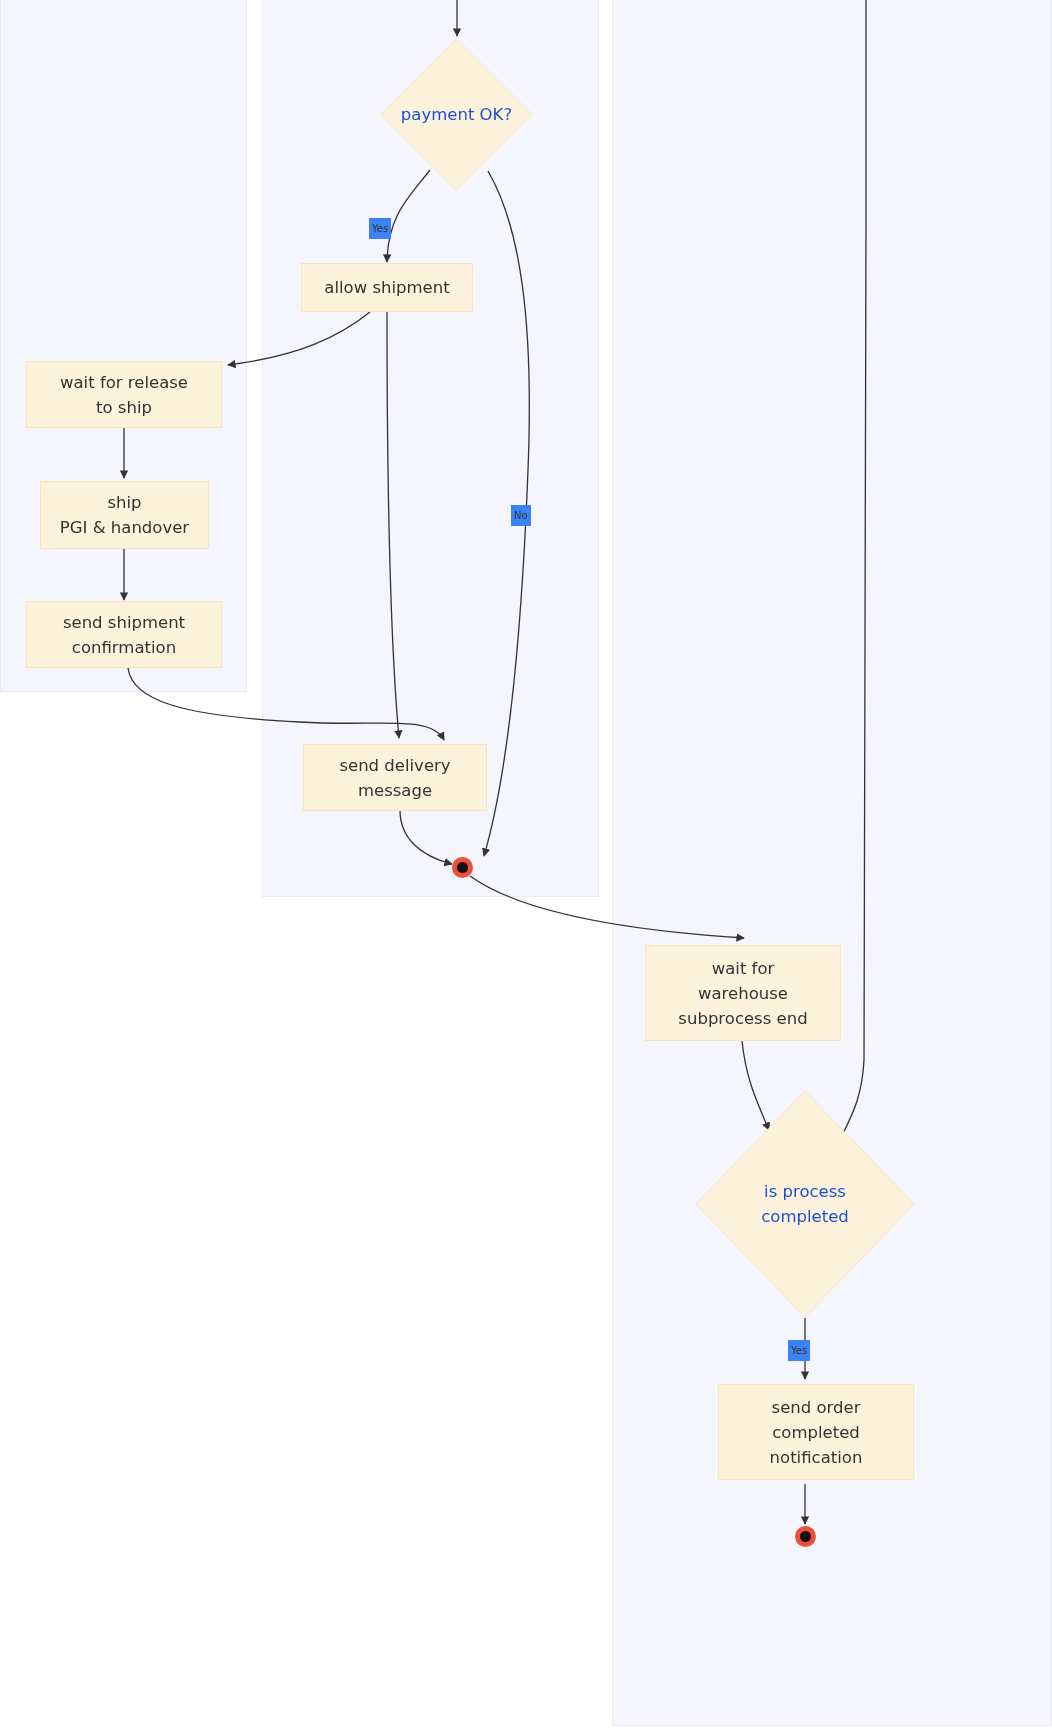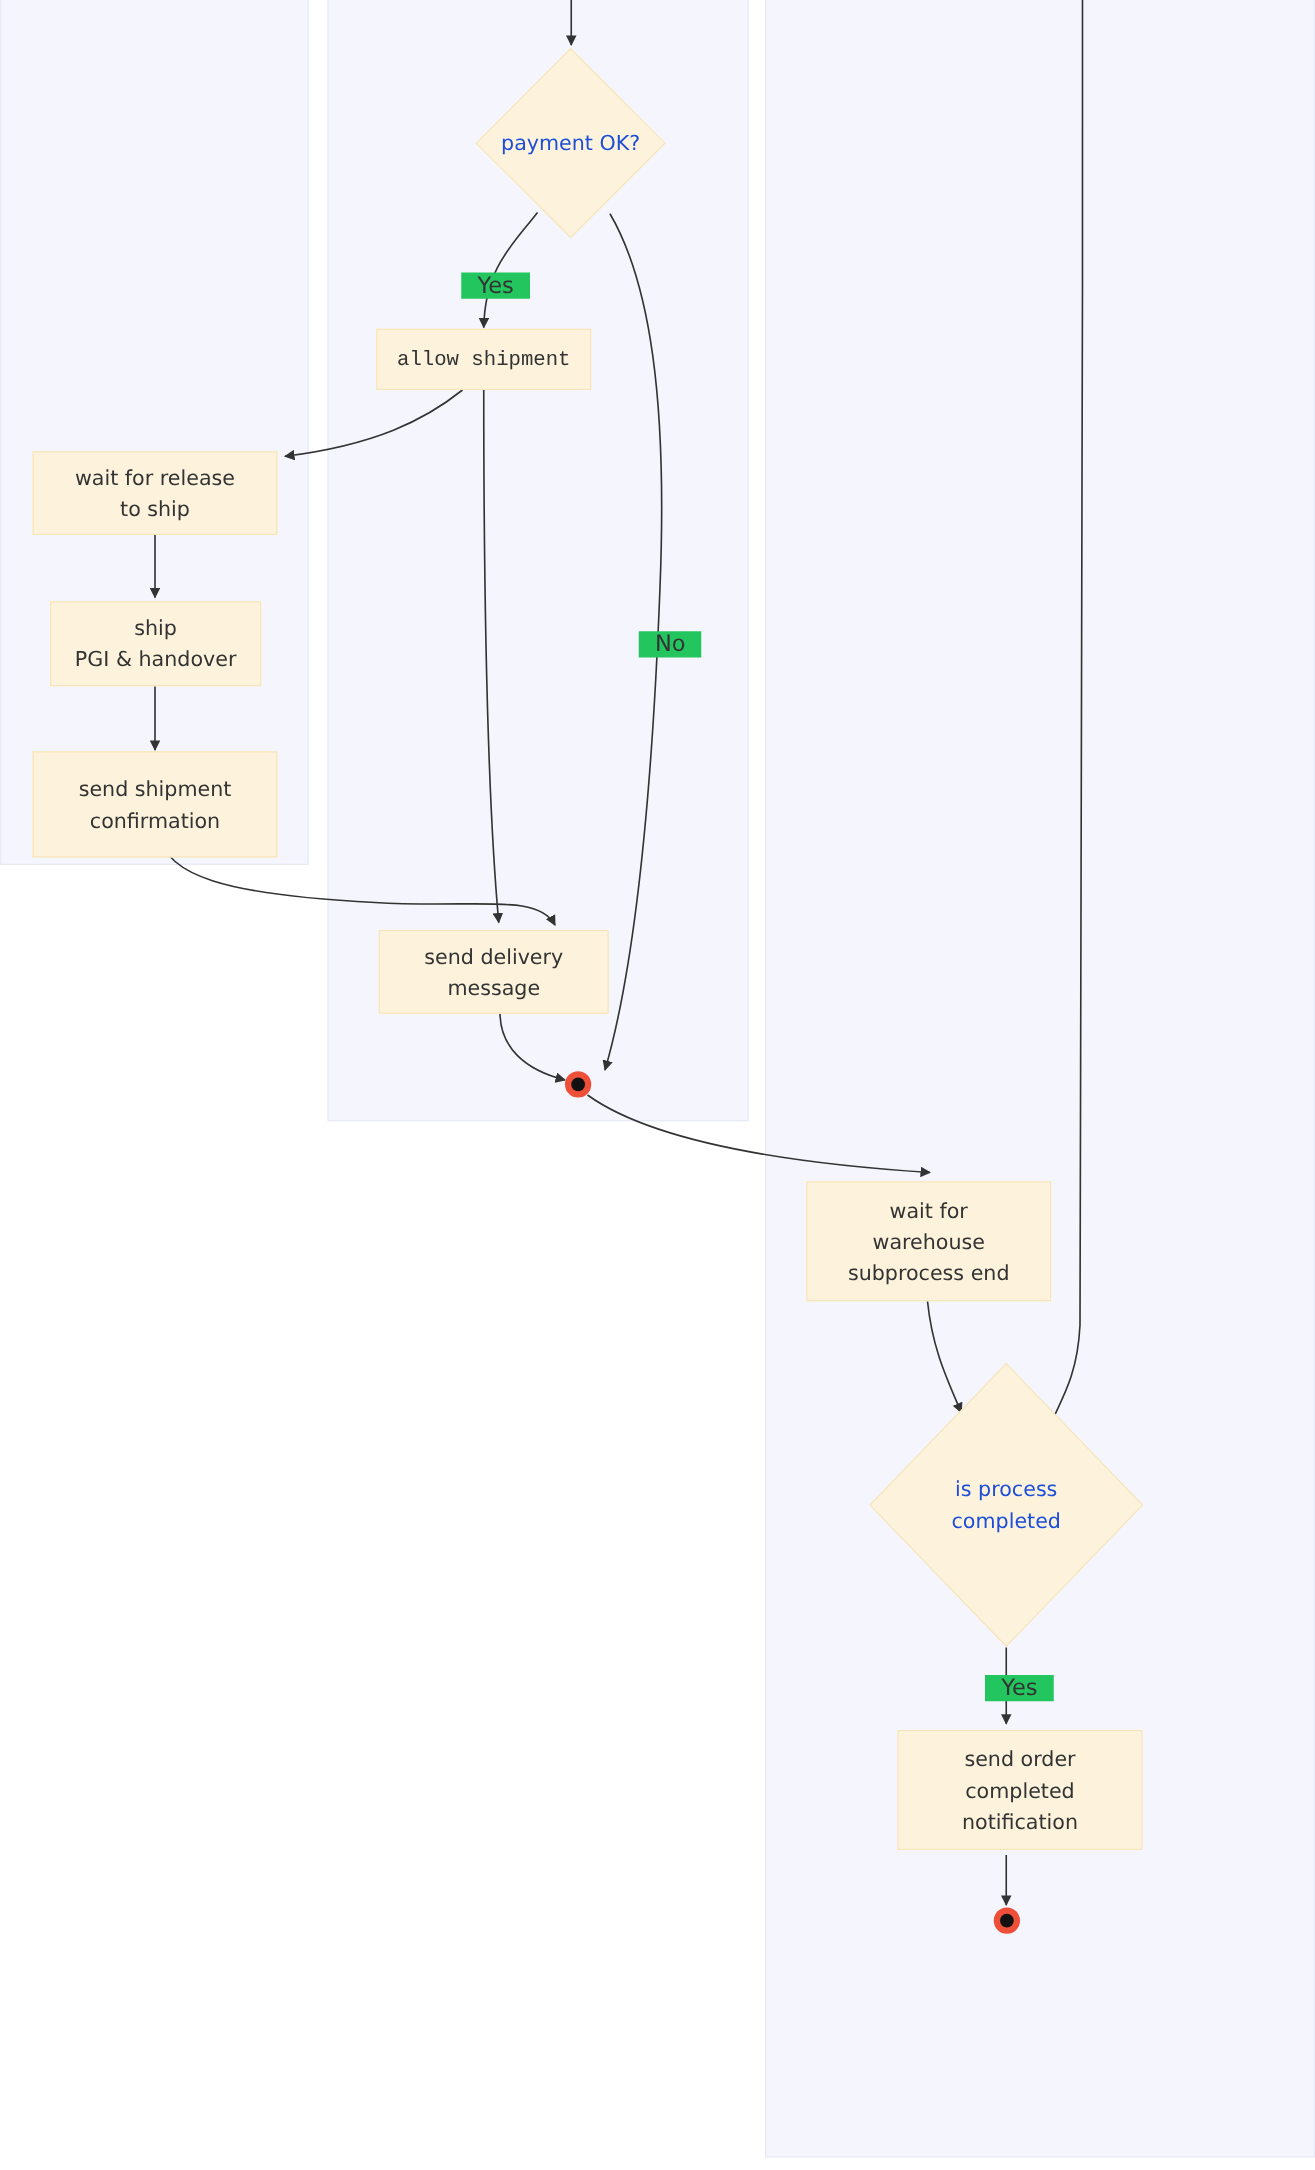--- a/index.html
+++ b/index.html
@@ -62,25 +62,25 @@
     align-items: center;
     justify-content: center;
     text-align: center;
     color: #1d4ed8;
     font-size: 16.5px;
     line-height: 25px;
     white-space: pre-line;
   }
   .edge-label {
     position: absolute;
-    background: #22c55e;
+    background: #3b82f6;
     color: #333333;
-    font-size: 18px;
+    font-size: 10px;
     line-height: 19px;
-    padding: 1px 13px;
+    padding: 1px 3px;
     box-sizing: border-box;
     white-space: nowrap;
   }
   .endpoint {
     position: absolute;
     width: 21px;
     height: 21px;
     border-radius: 50%;
     background: #ed4f39;
     box-sizing: border-box;
@@ -149,29 +149,29 @@
     <svg class="diamond-shape" viewBox="0 0 153 153">
       <polygon points="76.5,1 152,76.5 76.5,152 1,76.5" fill="#fdf3dd" stroke="#f7e5bb" stroke-width="1"></polygon>
     </svg>
     <div class="diamond-label">payment OK?</div>
   </div>
 
   <div class="edge-label" style="left:369px; top:218px;">Yes</div>
 
   <div class="edge-label" style="left:511px; top:505px;">No</div>
 
-  <div class="node" style="left:301px; top:263px; width:172px; height:49px;font-family:Liberation Mono, monospace;">allow shipment</div>
+  <div class="node" style="left:301px; top:263px; width:172px; height:49px;">allow shipment</div>
 
   <div class="node" style="left:26px; top:361px; width:196px; height:67px;">wait for release
 to ship</div>
 
   <div class="node" style="left:40px; top:481px; width:169px; height:68px;">ship
 PGI &amp; handover</div>
 
-  <div class="node" style="left:26px; top:601px; width:196px; height:85px;">send shipment
+  <div class="node" style="left:26px; top:601px; width:196px; height:67px;">send shipment
 confirmation</div>
 
   <div class="node" style="left:303px; top:744px; width:184px; height:67px;">send delivery
 message</div>
 
   <div class="endpoint" style="left:452px; top:857px;"></div>
 
   <div class="node" style="left:645px; top:945px; width:196px; height:96px;">wait for
 warehouse
 subprocess end</div>

